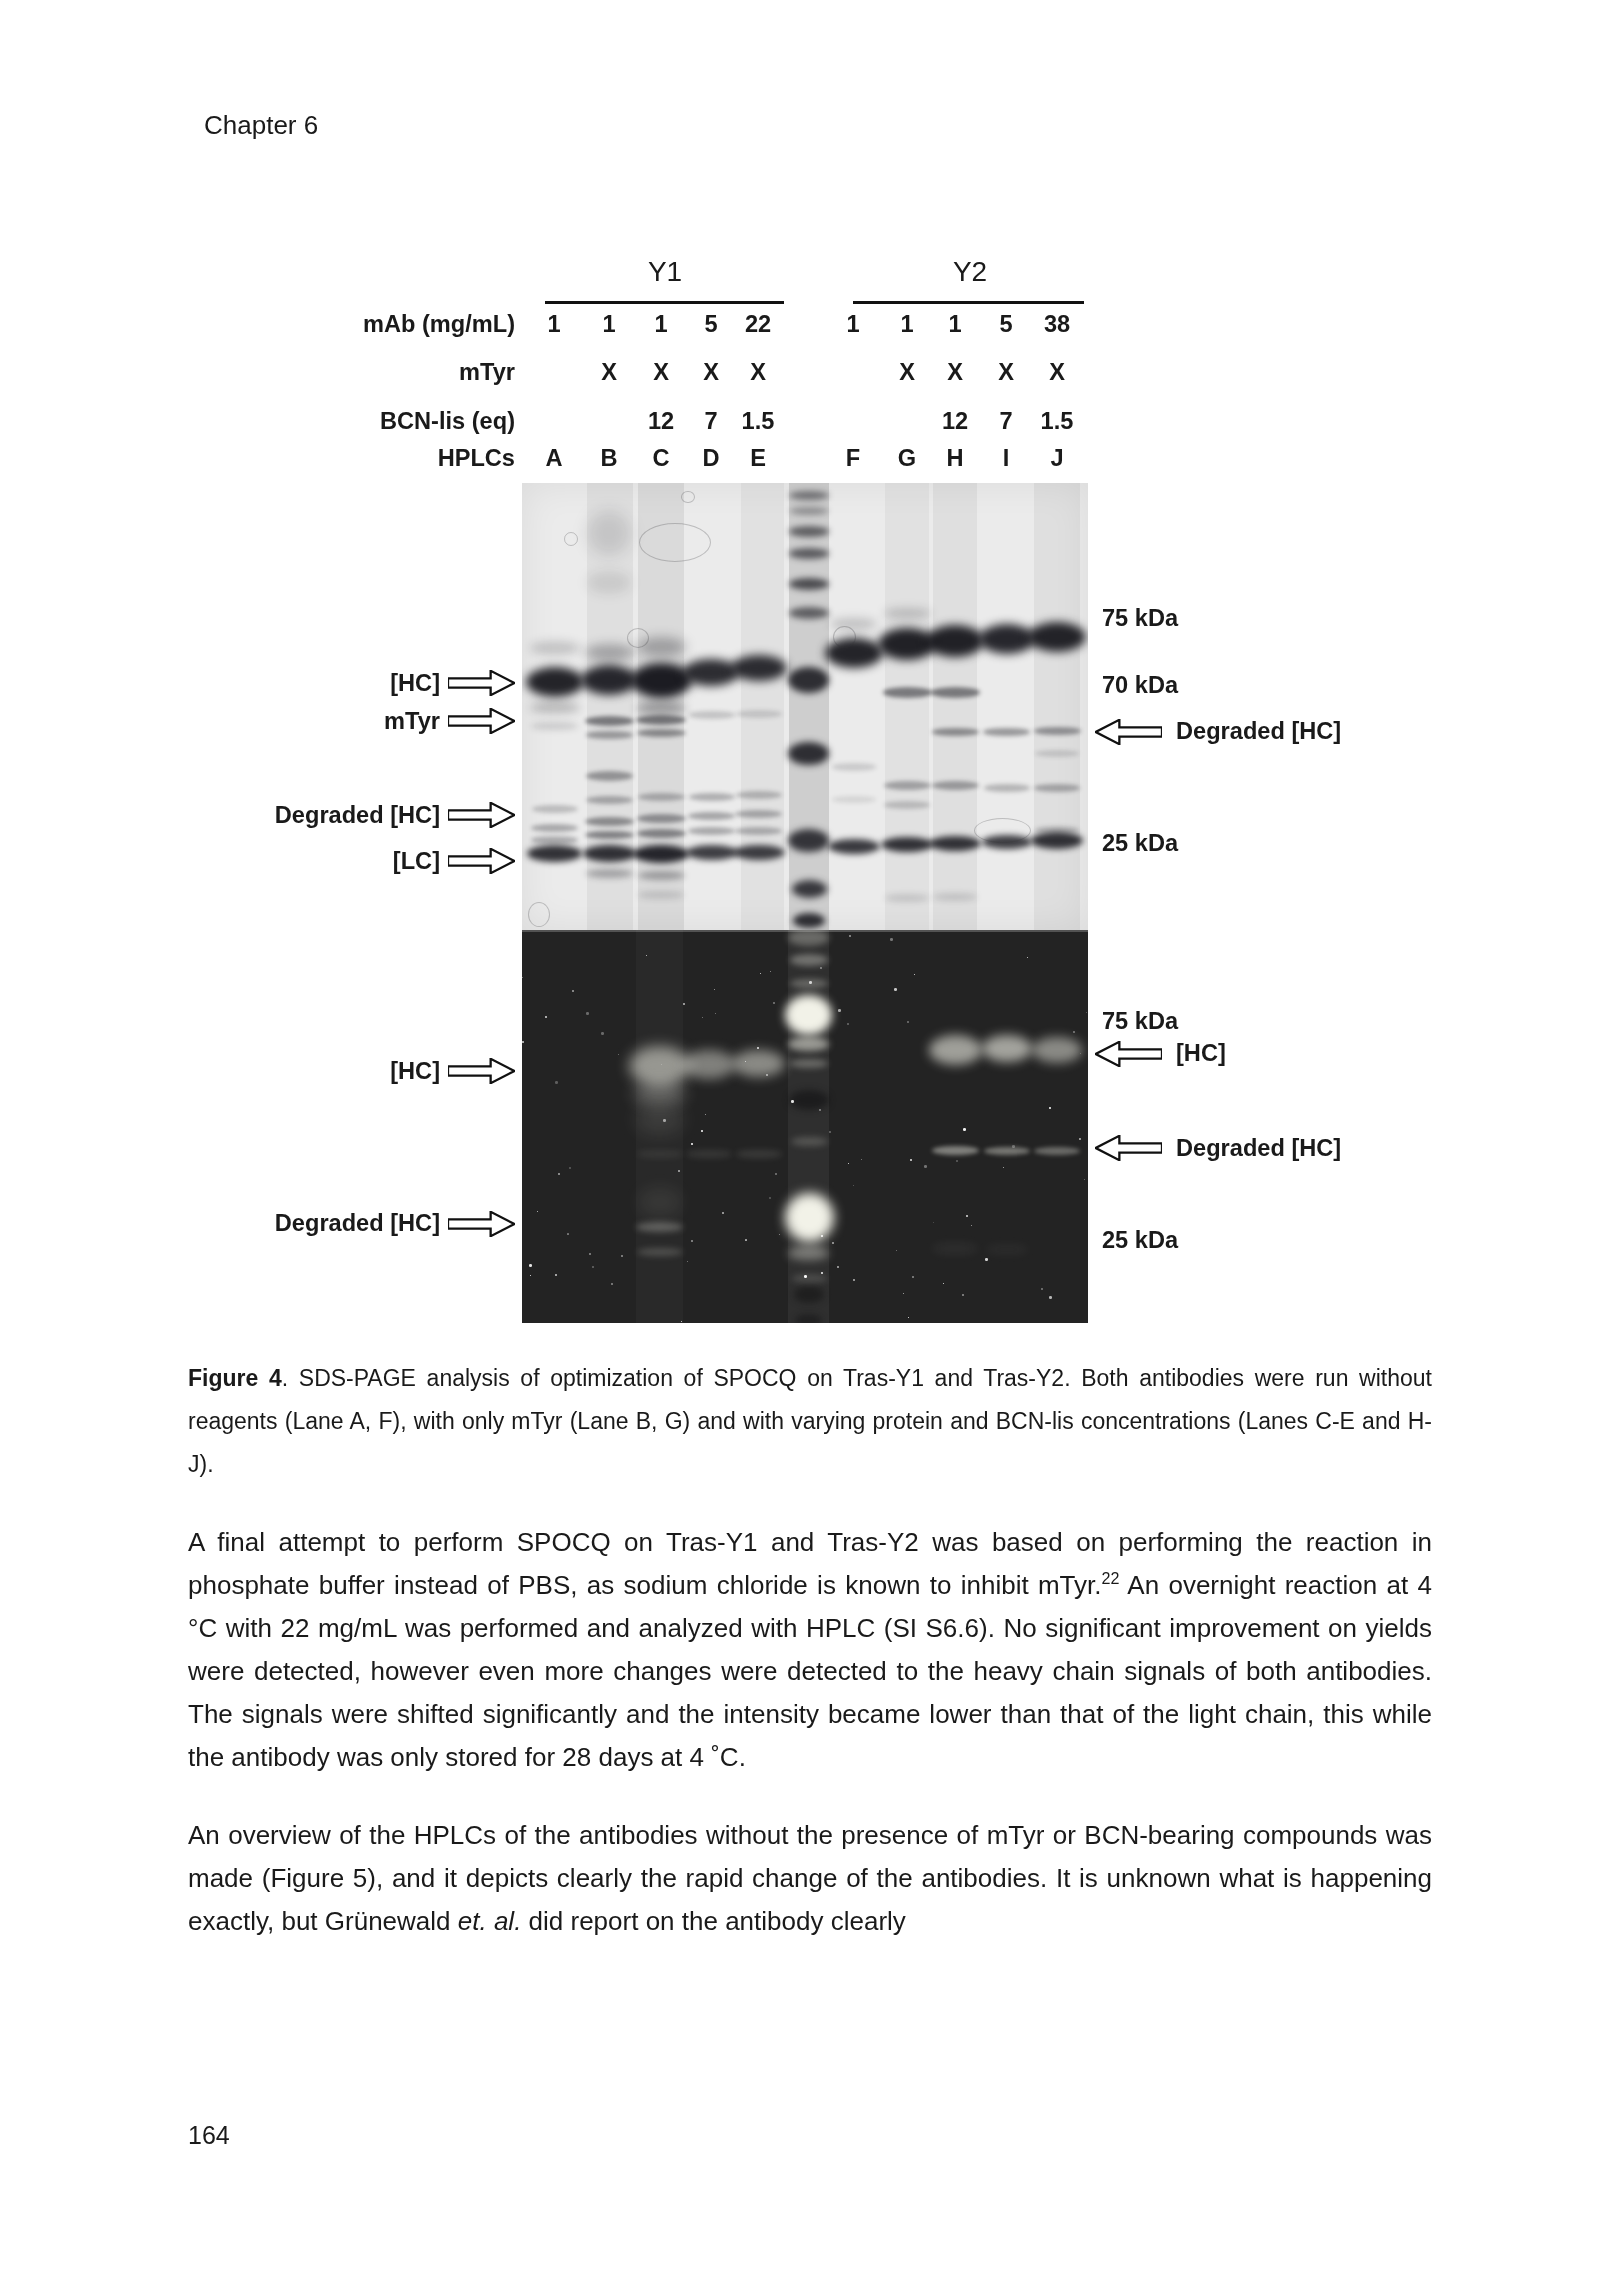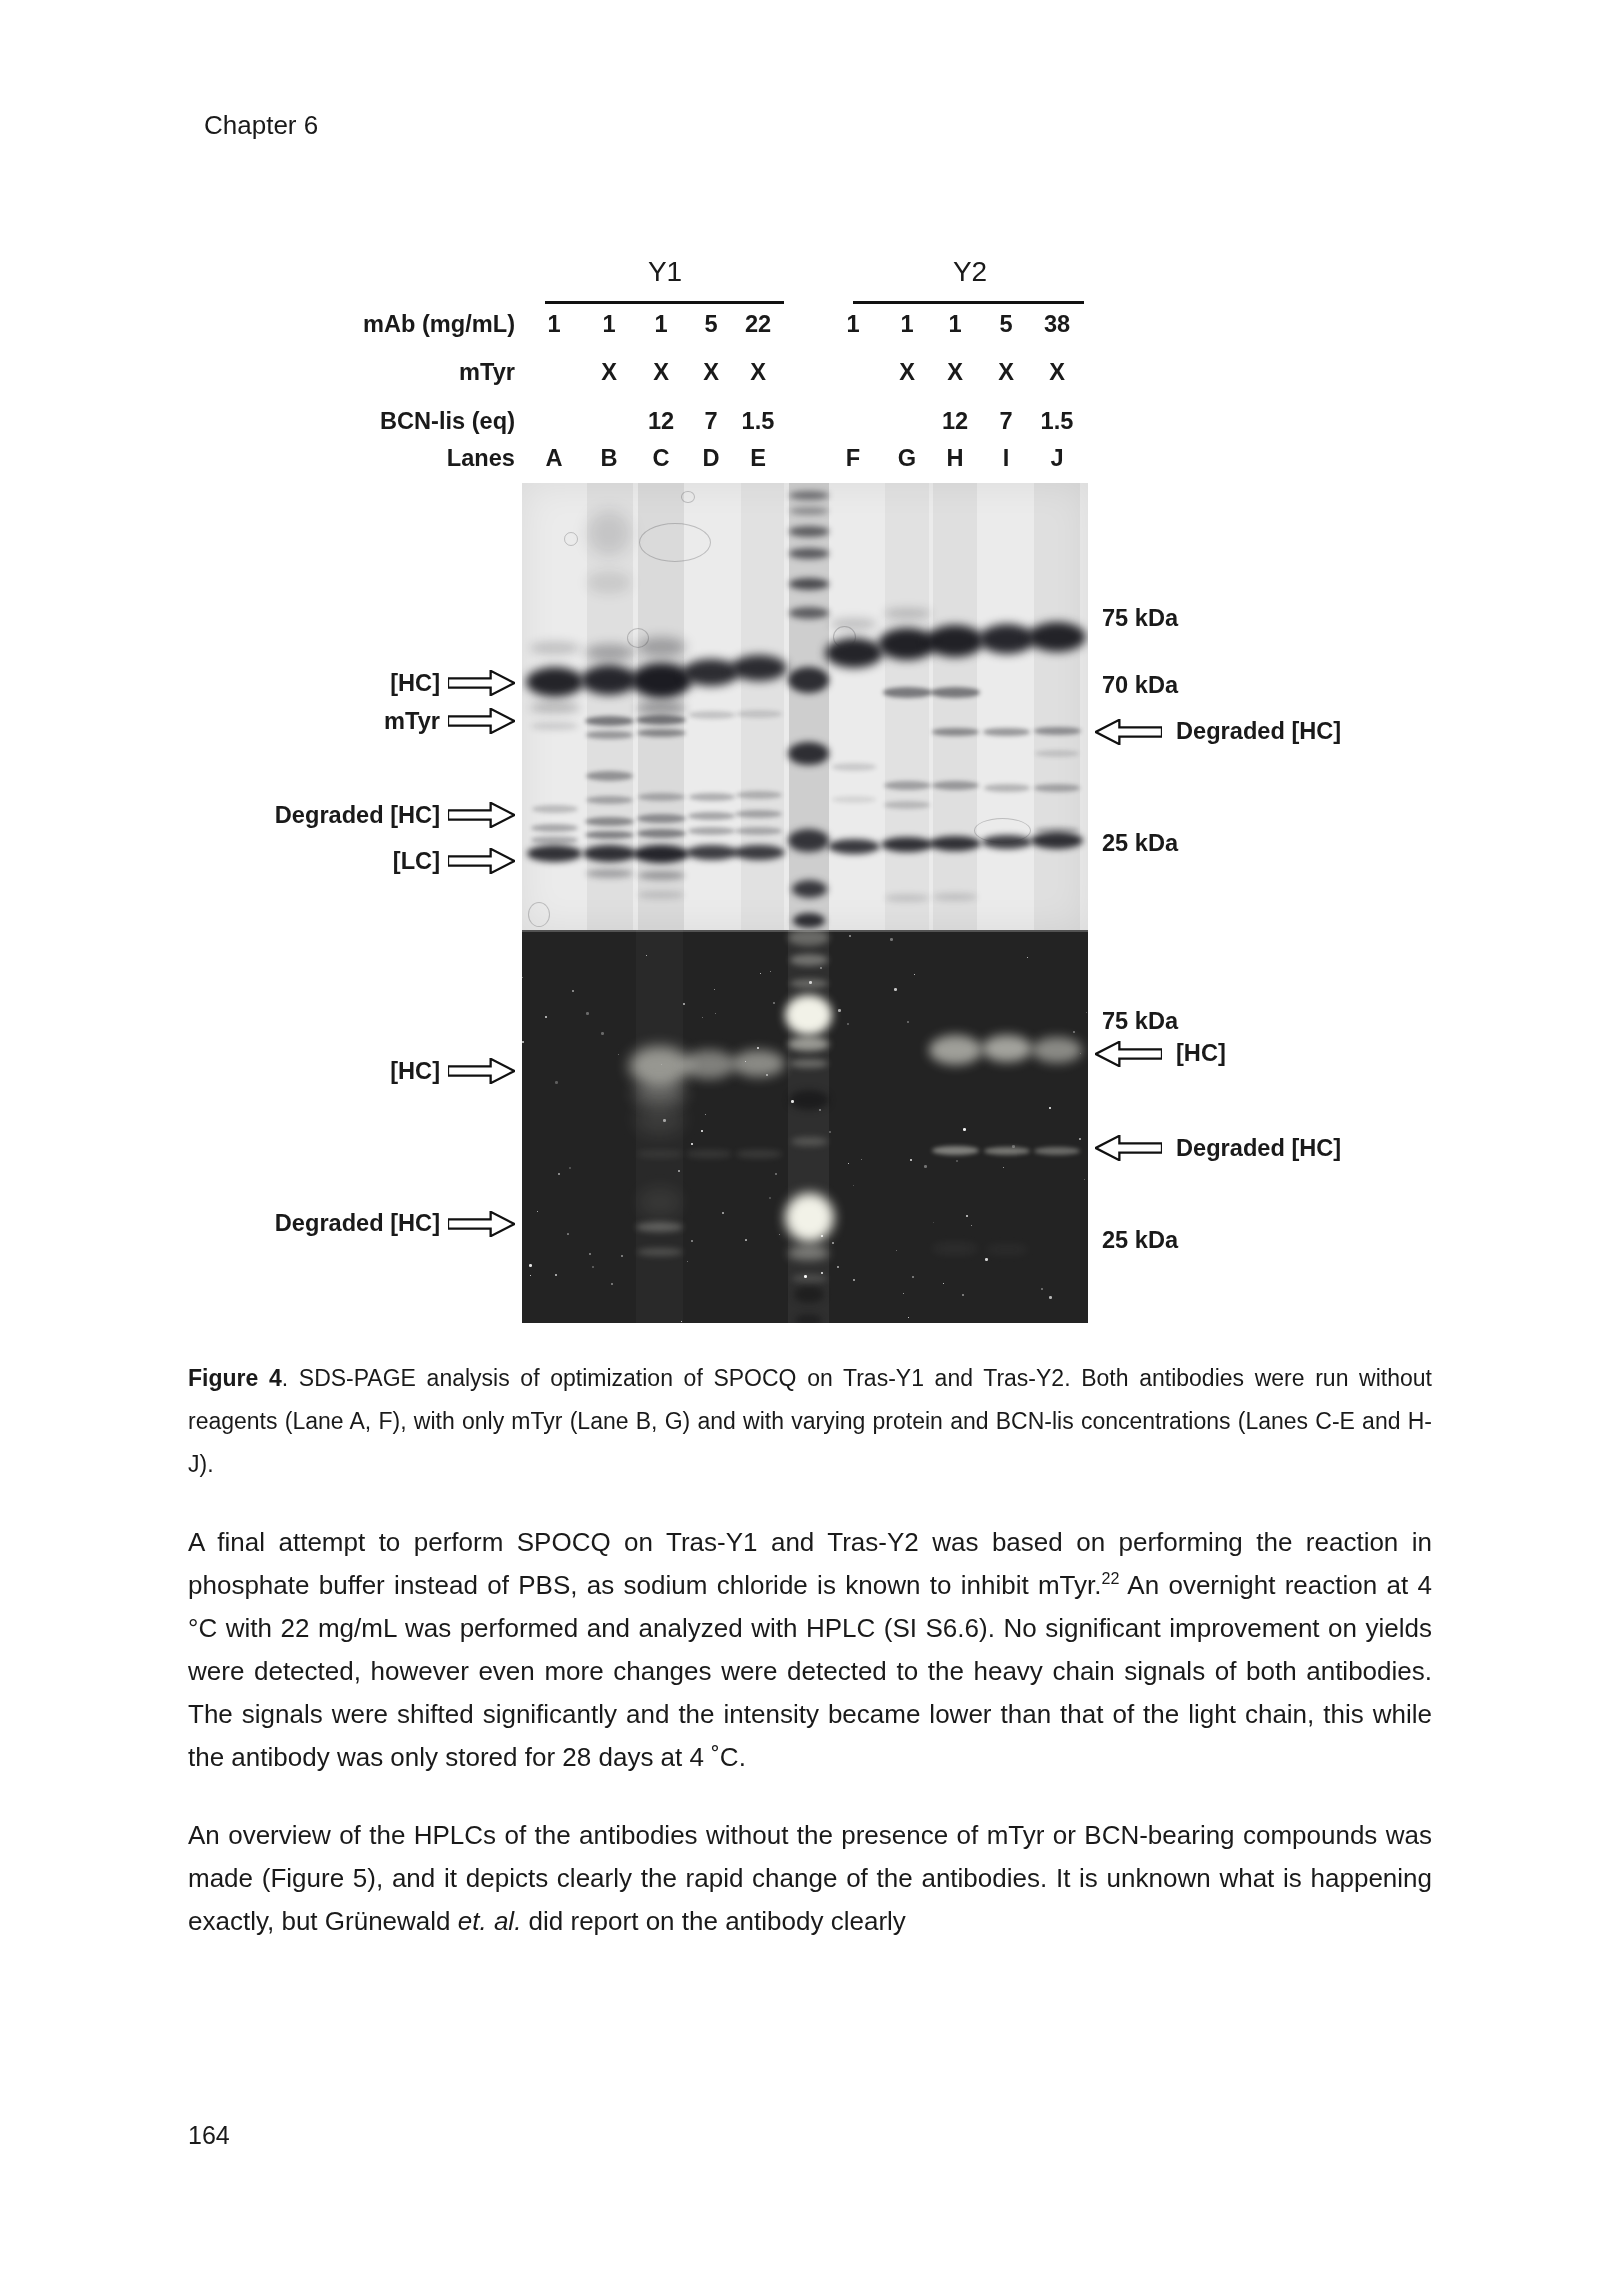--- a/index.html
+++ b/index.html
@@ -59,21 +59,21 @@
     <div class="hcell" style="left: 955px; top: 356px;">X</div>
     <div class="hcell" style="left: 1006px; top: 356px;">X</div>
     <div class="hcell" style="left: 1057px; top: 356px;">X</div>
     <div class="hdr-label" style="top: 405px;">BCN-lis (eq)</div>
     <div class="hcell" style="left: 661px; top: 405px;">12</div>
     <div class="hcell" style="left: 711px; top: 405px;">7</div>
     <div class="hcell" style="left: 758px; top: 405px;">1.5</div>
     <div class="hcell" style="left: 955px; top: 405px;">12</div>
     <div class="hcell" style="left: 1006px; top: 405px;">7</div>
     <div class="hcell" style="left: 1057px; top: 405px;">1.5</div>
-    <div class="hdr-label" style="top: 442px;">Lanes</div>
+    <div class="hdr-label" style="top: 442px;">HPLCs</div>
     <div class="hcell" style="left: 554px; top: 442px;">A</div>
     <div class="hcell" style="left: 609px; top: 442px;">B</div>
     <div class="hcell" style="left: 661px; top: 442px;">C</div>
     <div class="hcell" style="left: 711px; top: 442px;">D</div>
     <div class="hcell" style="left: 758px; top: 442px;">E</div>
     <div class="hcell" style="left: 853px; top: 442px;">F</div>
     <div class="hcell" style="left: 907px; top: 442px;">G</div>
     <div class="hcell" style="left: 955px; top: 442px;">H</div>
     <div class="hcell" style="left: 1006px; top: 442px;">I</div>
     <div class="hcell" style="left: 1057px; top: 442px;">J</div>

